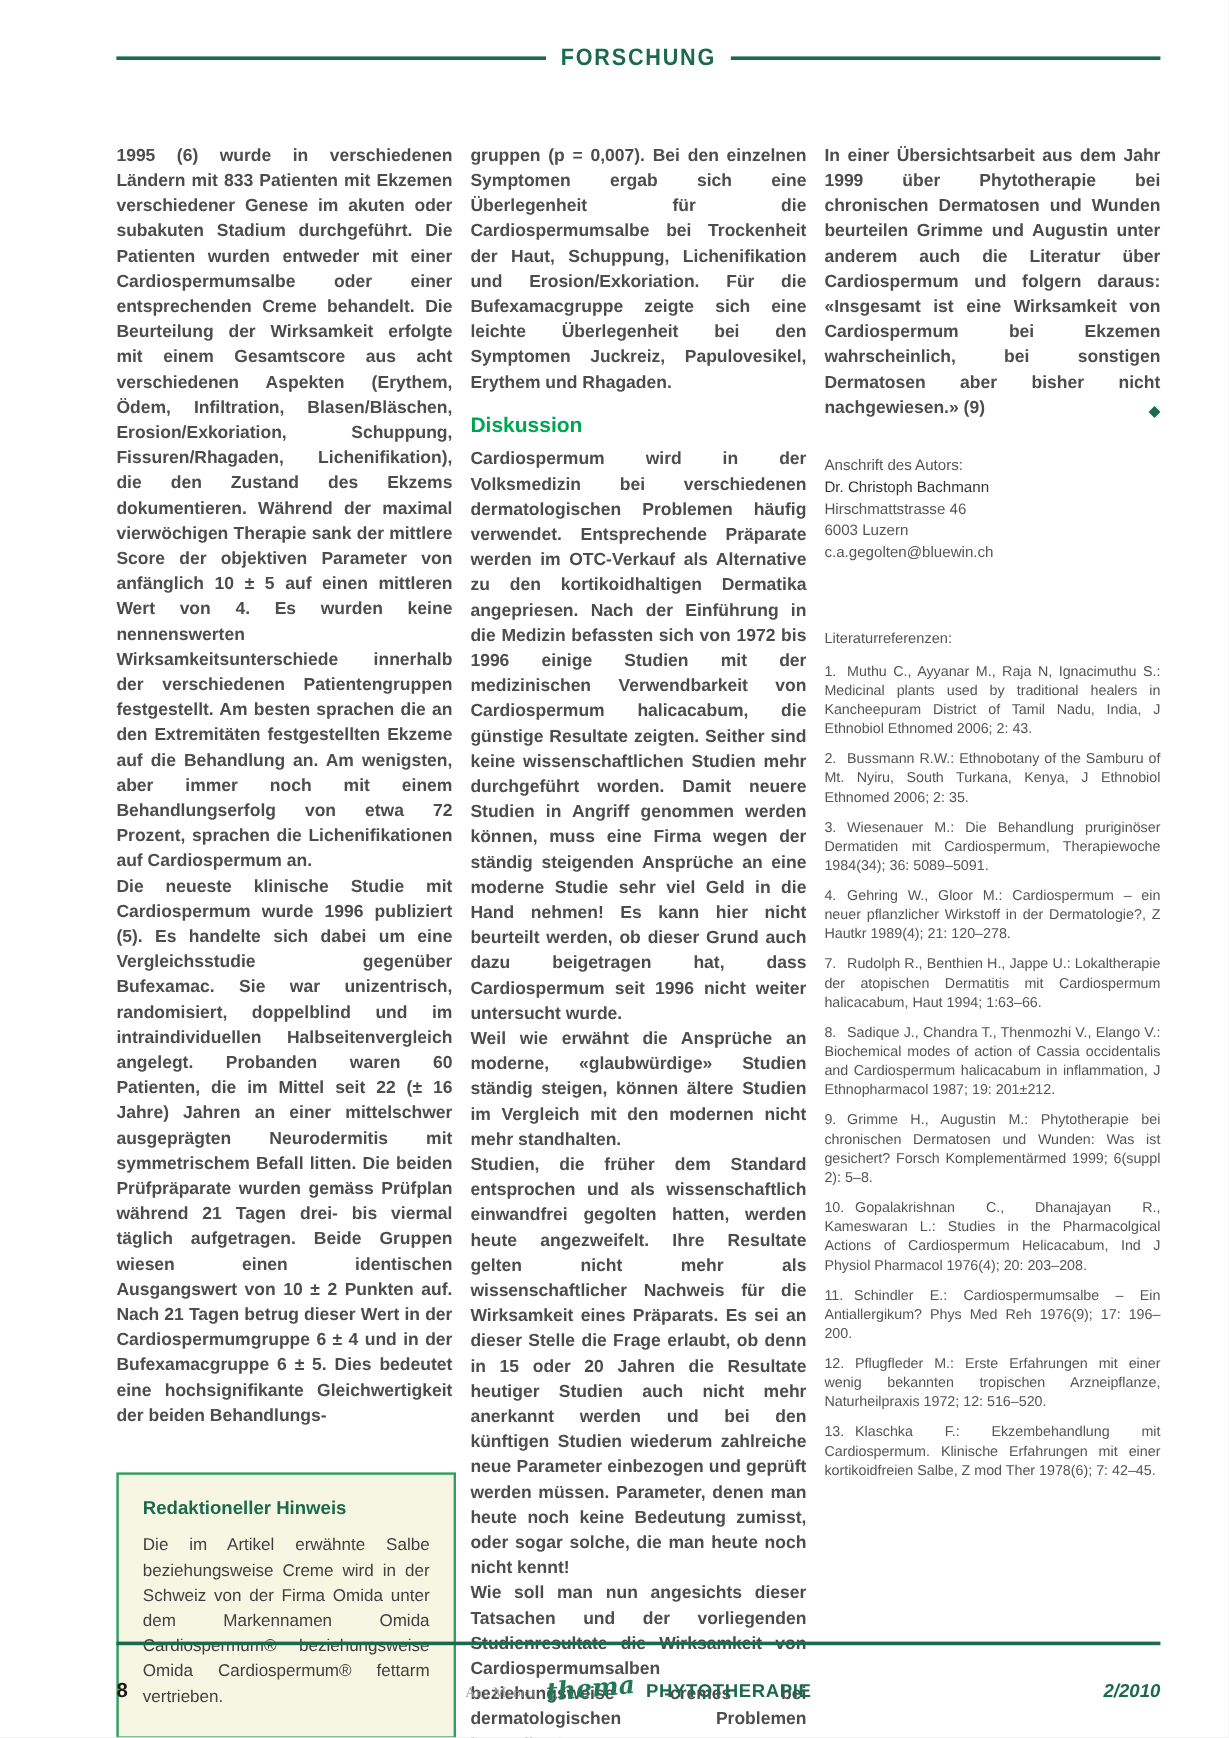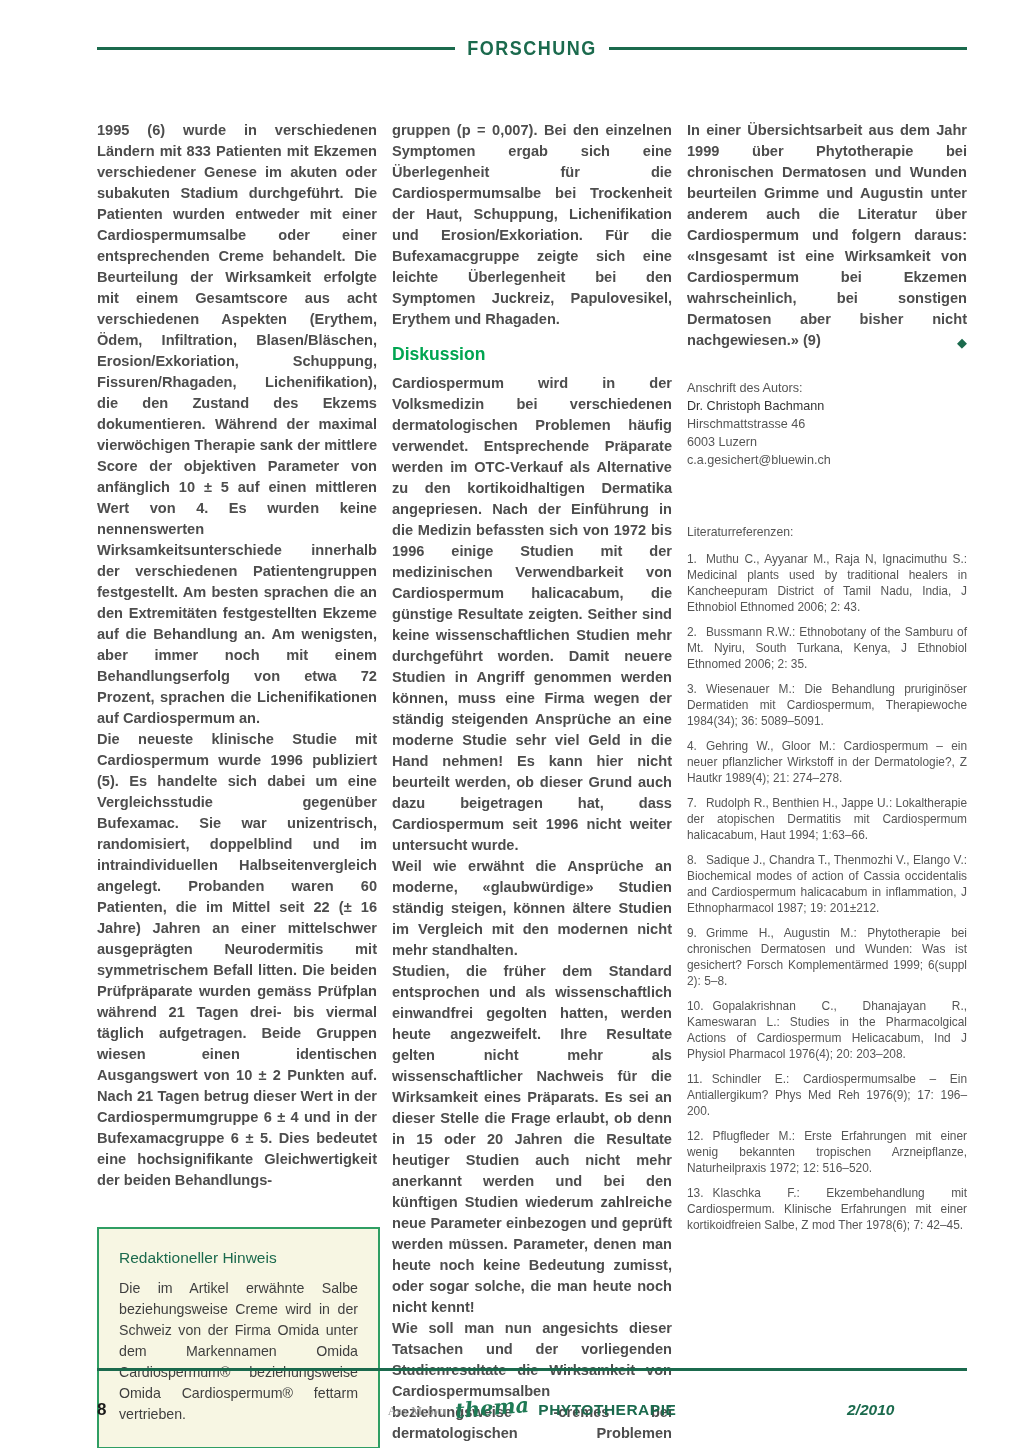--- a/index.html
+++ b/index.html
@@ -44,21 +44,21 @@
   
   .edit-box {
     margin-top:36px;
     border:2px solid #2f9e63;
     background:#f7f6e3;
     padding:20px 20px 22px 20px;
     box-sizing:border-box;
     width:283px;
   }
   .edit-box .box-title {
-    color:#1b6a4d; font-weight:normal; font-size:15.5px;
+    color:#1b6a4d; font-weight:bold; font-size:15.5px;
     margin:0 0 11px 0;
   }
   .edit-box .box-body {
     font-size:14.2px; line-height:21px; color:#3f3f3f;
     text-align:justify; margin:0;
   }
   
   .author-block { margin-top:26px; font-size:12.6px; line-height:18px; color:#555; }
   .author-block .author-name { font-weight:normal; color:#333; }
   .ref-label { margin-top:56px; font-size:12.2px; color:#555; }
@@ -87,21 +87,21 @@
   }
   .brand .brand-thema {
     font-family:"DejaVu Serif", serif; font-style:italic; font-weight:bold;
     color:#1f7a55; font-size:21px; transform:rotate(-5deg);
     display:inline-block; margin:0 2px;
   }
   .brand .brand-main {
     color:#1b6a4d; font-weight:bold; font-size:15.5px; letter-spacing:0.5px;margin-top:23px;
   }
   .footer .issue {
-    width:120px; color:#1b6a4d;
+    width:120px; text-align:right; color:#1b6a4d;
     font-weight:bold; font-size:15.5px; font-style:italic;
   }
 </style>
 </head>
 <body>
 
 <div class="page">
 
   <div class="header">
     <div class="rule"></div>
@@ -132,30 +132,30 @@
 
     <div class="col">
       <p class="body-text">In einer Übersichtsarbeit aus dem Jahr 1999 über Phytotherapie bei chronischen Dermatosen und Wunden beurteilen Grimme und Augustin unter anderem auch die Literatur über Cardiospermum und folgern daraus: «Insgesamt ist eine Wirksamkeit von Cardiospermum bei Ekzemen wahrscheinlich, bei sonstigen Dermatosen aber bisher nicht nachgewiesen.» (9)</p>
       <div class="endmark">◆</div>
 
       <div class="author-block">
         <div>Anschrift des Autors:</div>
         <div class="author-name">Dr. Christoph Bachmann</div>
         <div>Hirschmattstrasse 46</div>
         <div>6003 Luzern</div>
-        <div>c.a.gesichert@bluewin.ch</div>
+        <div>c.a.gegolten@bluewin.ch</div>
       </div>
 
       <div class="ref-label">Literaturreferenzen:</div>
 
       <div class="ref-list">
         <p class="ref-item"><span class="ref-num">1.</span><span>Muthu C., Ayyanar M., Raja N, Ignacimuthu S.: Medicinal plants used by traditional healers in Kancheepuram District of Tamil Nadu, India, J Ethnobiol Ethnomed 2006; 2: 43.</span></p>
         <p class="ref-item"><span class="ref-num">2.</span><span>Bussmann R.W.: Ethnobotany of the Samburu of Mt. Nyiru, South Turkana, Kenya, J Ethnobiol Ethnomed 2006; 2: 35.</span></p>
         <p class="ref-item"><span class="ref-num">3.</span><span>Wiesenauer M.: Die Behandlung pruriginöser Dermatiden mit Cardiospermum, Therapiewoche 1984(34); 36: 5089–5091.</span></p>
-        <p class="ref-item"><span class="ref-num">4.</span><span>Gehring W., Gloor M.: Cardiospermum – ein neuer pflanzlicher Wirkstoff in der Dermatologie?, Z Hautkr 1989(4); 21: 274–278.</span></p>
+        <p class="ref-item"><span class="ref-num">4.</span><span>Gehring W., Gloor M.: Cardiospermum – ein neuer pflanzlicher Wirkstoff in der Dermatologie?, Z Hautkr 1989(4); 21: 120–278.</span></p>
         <p class="ref-item"><span class="ref-num">7.</span><span>Rudolph R., Benthien H., Jappe U.: Lokaltherapie der atopischen Dermatitis mit Cardiospermum halicacabum, Haut 1994; 1:63–66.</span></p>
         <p class="ref-item"><span class="ref-num">8.</span><span>Sadique J., Chandra T., Thenmozhi V., Elango V.: Biochemical modes of action of Cassia occidentalis and Cardiospermum halicacabum in inflammation, J Ethnopharmacol 1987; 19: 201±212.</span></p>
         <p class="ref-item"><span class="ref-num">9.</span><span>Grimme H., Augustin M.: Phytotherapie bei chronischen Dermatosen und Wunden: Was ist gesichert? Forsch Komplementärmed 1999; 6(suppl 2): 5–8.</span></p>
         <p class="ref-item"><span class="ref-num">10.</span><span>Gopalakrishnan C., Dhanajayan R., Kameswaran L.: Studies in the Pharmacolgical Actions of Cardiospermum Helicacabum, Ind J Physiol Pharmacol 1976(4); 20: 203–208.</span></p>
         <p class="ref-item"><span class="ref-num">11.</span><span>Schindler E.: Cardiospermumsalbe – Ein Antiallergikum? Phys Med Reh 1976(9); 17: 196–200.</span></p>
         <p class="ref-item"><span class="ref-num">12.</span><span>Pflugfleder M.: Erste Erfahrungen mit einer wenig bekannten tropischen Arzneipflanze, Naturheilpraxis 1972; 12: 516–520.</span></p>
         <p class="ref-item"><span class="ref-num">13.</span><span>Klaschka F.: Ekzembehandlung mit Cardiospermum. Klinische Erfahrungen mit einer kortikoidfreien Salbe, Z mod Ther 1978(6); 7: 42–45.</span></p>
       </div>
     </div>
   </div>

